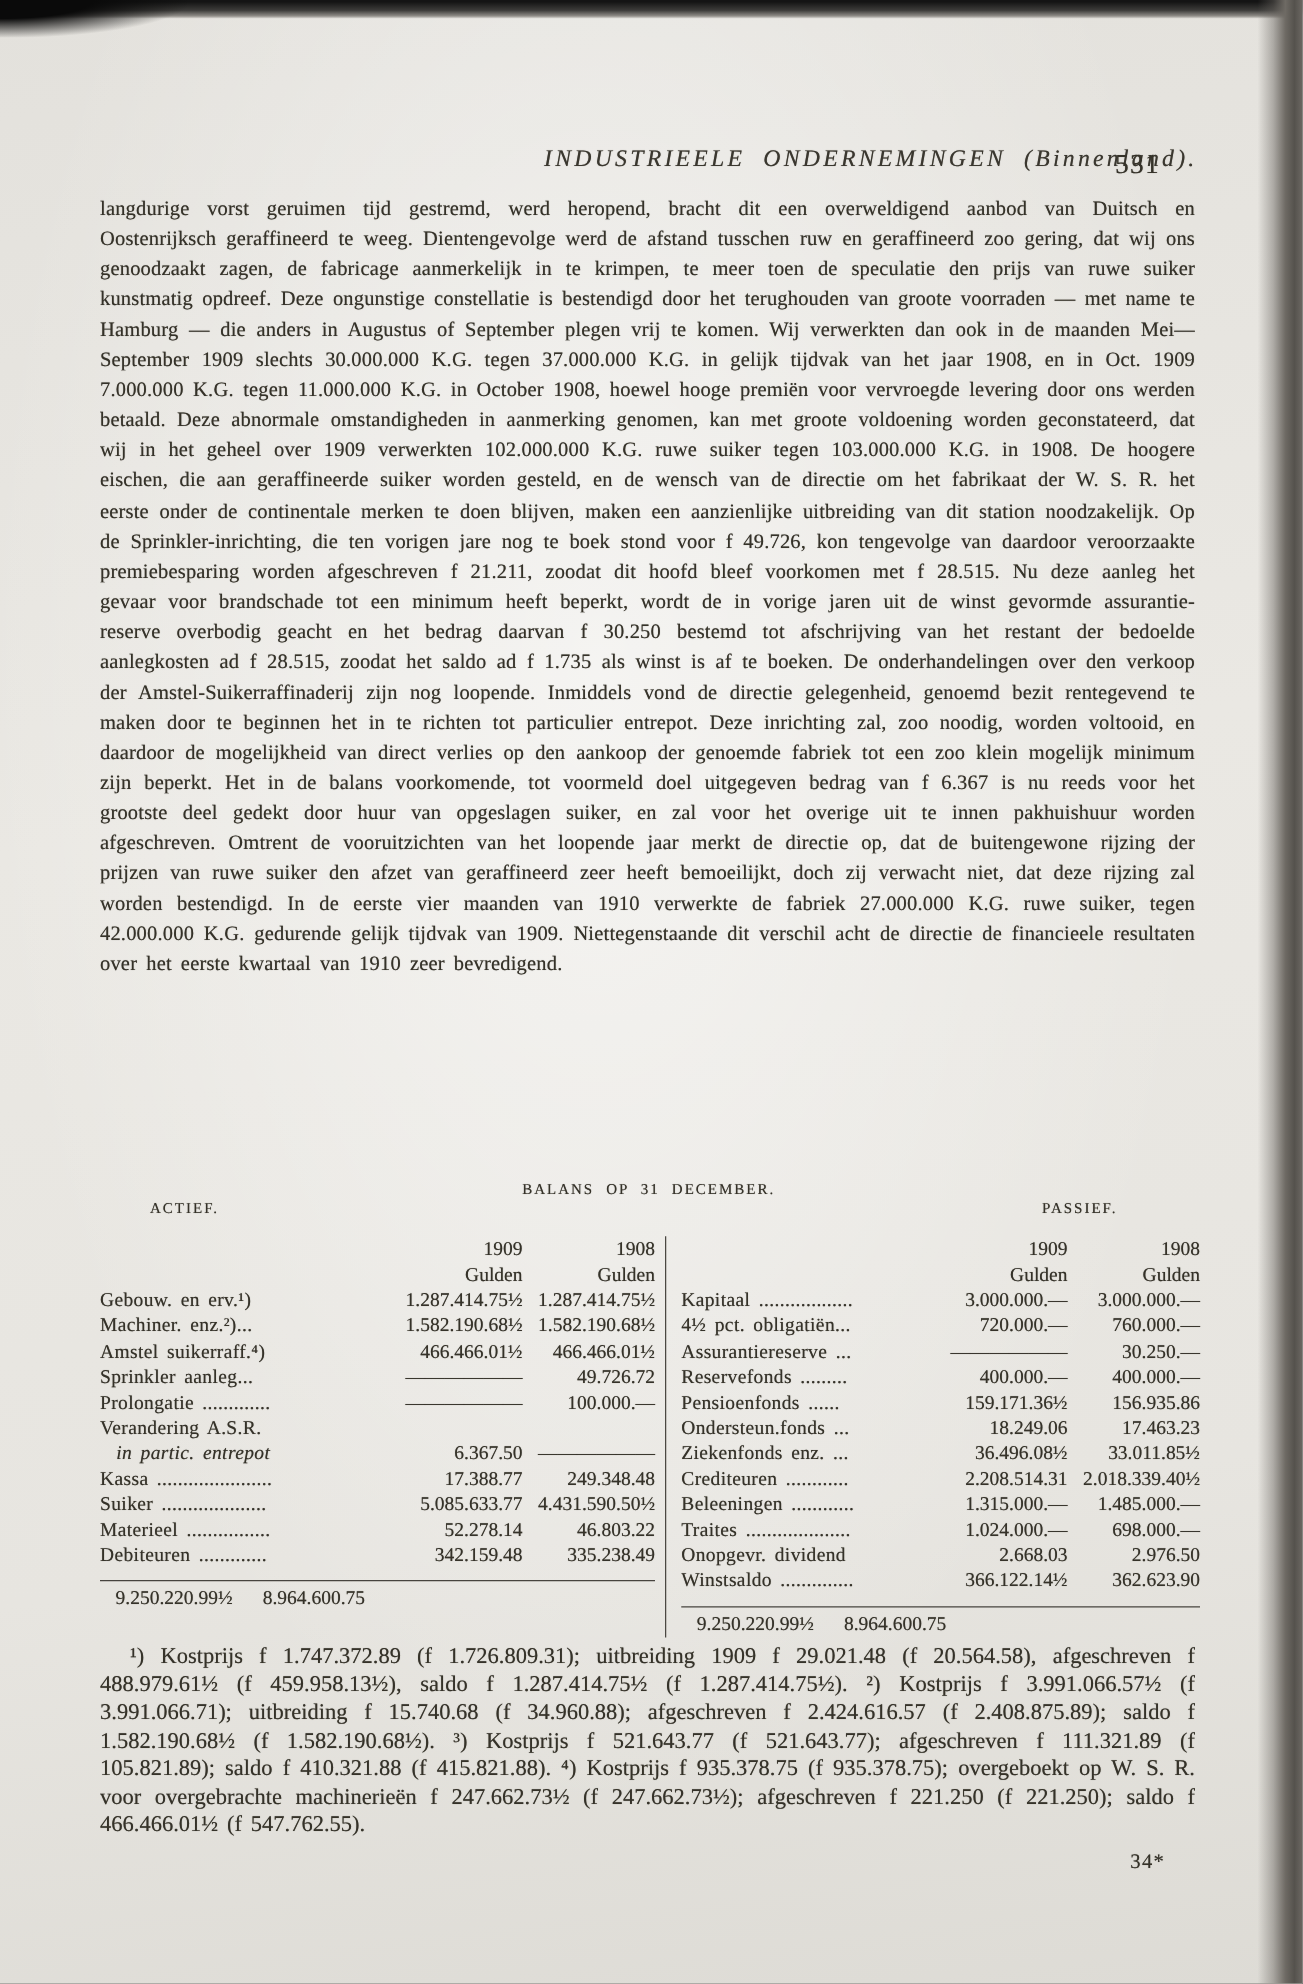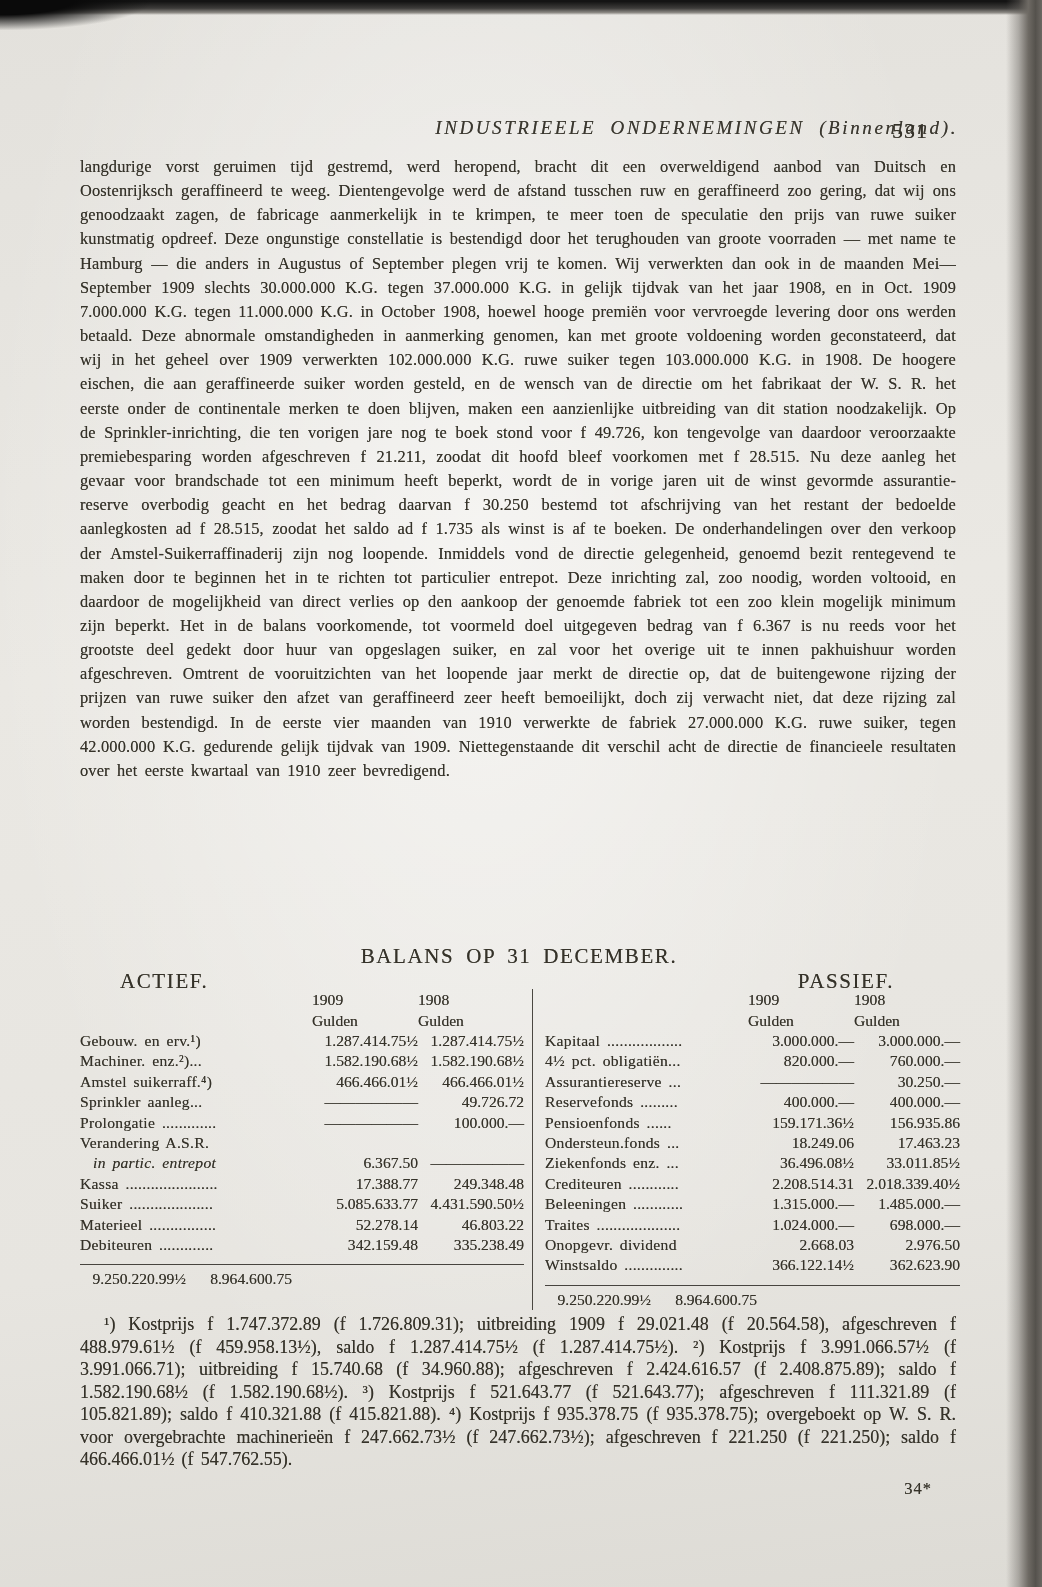--- a/index.html
+++ b/index.html
@@ -41,34 +41,34 @@
 
   
   .bodytext {
     position:absolute; top:155px; left:80px; right:86px;
     max-height:782px; overflow:hidden;
     font-size:16.4px; line-height:24.15px;
     text-align:justify; word-spacing:3px; letter-spacing:0.15px;
   }
 
   
-  .balhead { position:absolute; top:944px; left:80px; right:84px; height:22px; font-size:21px; letter-spacing:1.6px; }
+  .balhead { position:absolute; top:944px; left:80px; right:84px; height:22px; font-size:12px; letter-spacing:1.6px; }
   .balhead .bh-left   { position:absolute; left:40px; }
   .balhead .bh-center { display:block; text-align:center; word-spacing:5px; }
   .balhead .bh-right  { position:absolute; right:64px;text-align:center; }
 
   
   .baltable { position:absolute; top:989px; left:80px; right:82px; display:flex; font-size:15.6px; }
   .bal-left  { width:452px; box-sizing:border-box; padding-right:8px; }
   .bal-right { flex:1; border-left:1.6px solid #4b4842; padding-left:12px; }
   .trow { display:flex; line-height:20.4px; white-space:nowrap; }
   .tlabel { flex:1; overflow:hidden; letter-spacing:0.3px; word-spacing:2.5px; }
   .trow.indent .tlabel { padding-left:13px;font-style:italic; }
   .tv { width:106px; text-align:right; flex-shrink:0; }
-  .colheads .tv { text-align:left; }
+  .colheads .tv { text-align:right; }
   .colheads { line-height:21px; }
   .trow.total { margin-top:9px;flex-direction:column; }
   .totwrap { display:flex; border-top:1.4px solid #47443f; padding-top:4px; }
 
   
   .footnotes {
     position:absolute; top:1313px; left:80px; right:86px;
     font-size:18px; line-height:22.5px;
     text-align:justify; text-indent:24px; word-spacing:2.6px;
     max-height:168px; overflow:hidden;
@@ -189,21 +189,21 @@
         <span class="tv">Gulden</span>
       </div>
 
       <div class="trow">
         <span class="tlabel">Kapitaal ..................</span>
         <span class="tv">3.000.000.—</span>
         <span class="tv">3.000.000.—</span>
       </div>
       <div class="trow">
         <span class="tlabel">4½ pct. obligatiën...</span>
-        <span class="tv">820.000.—</span>
+        <span class="tv">720.000.—</span>
         <span class="tv">760.000.—</span>
       </div>
       <div class="trow">
         <span class="tlabel">Assurantiereserve ...</span>
         <span class="tv">——————</span>
         <span class="tv">30.250.—</span>
       </div>
       <div class="trow">
         <span class="tlabel">Reservefonds .........</span>
         <span class="tv">400.000.—</span>

